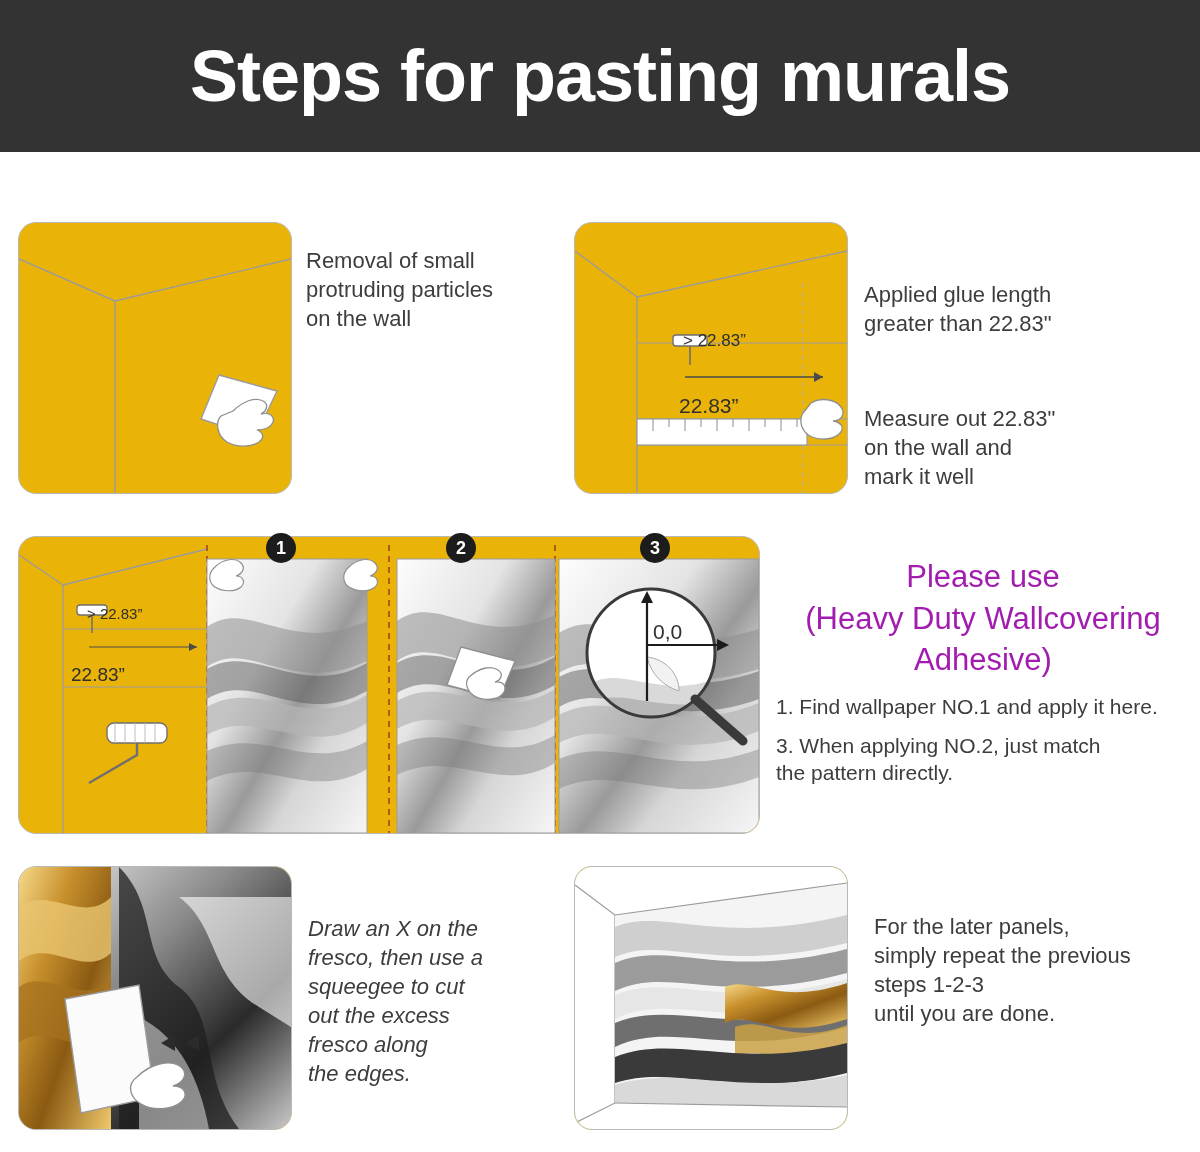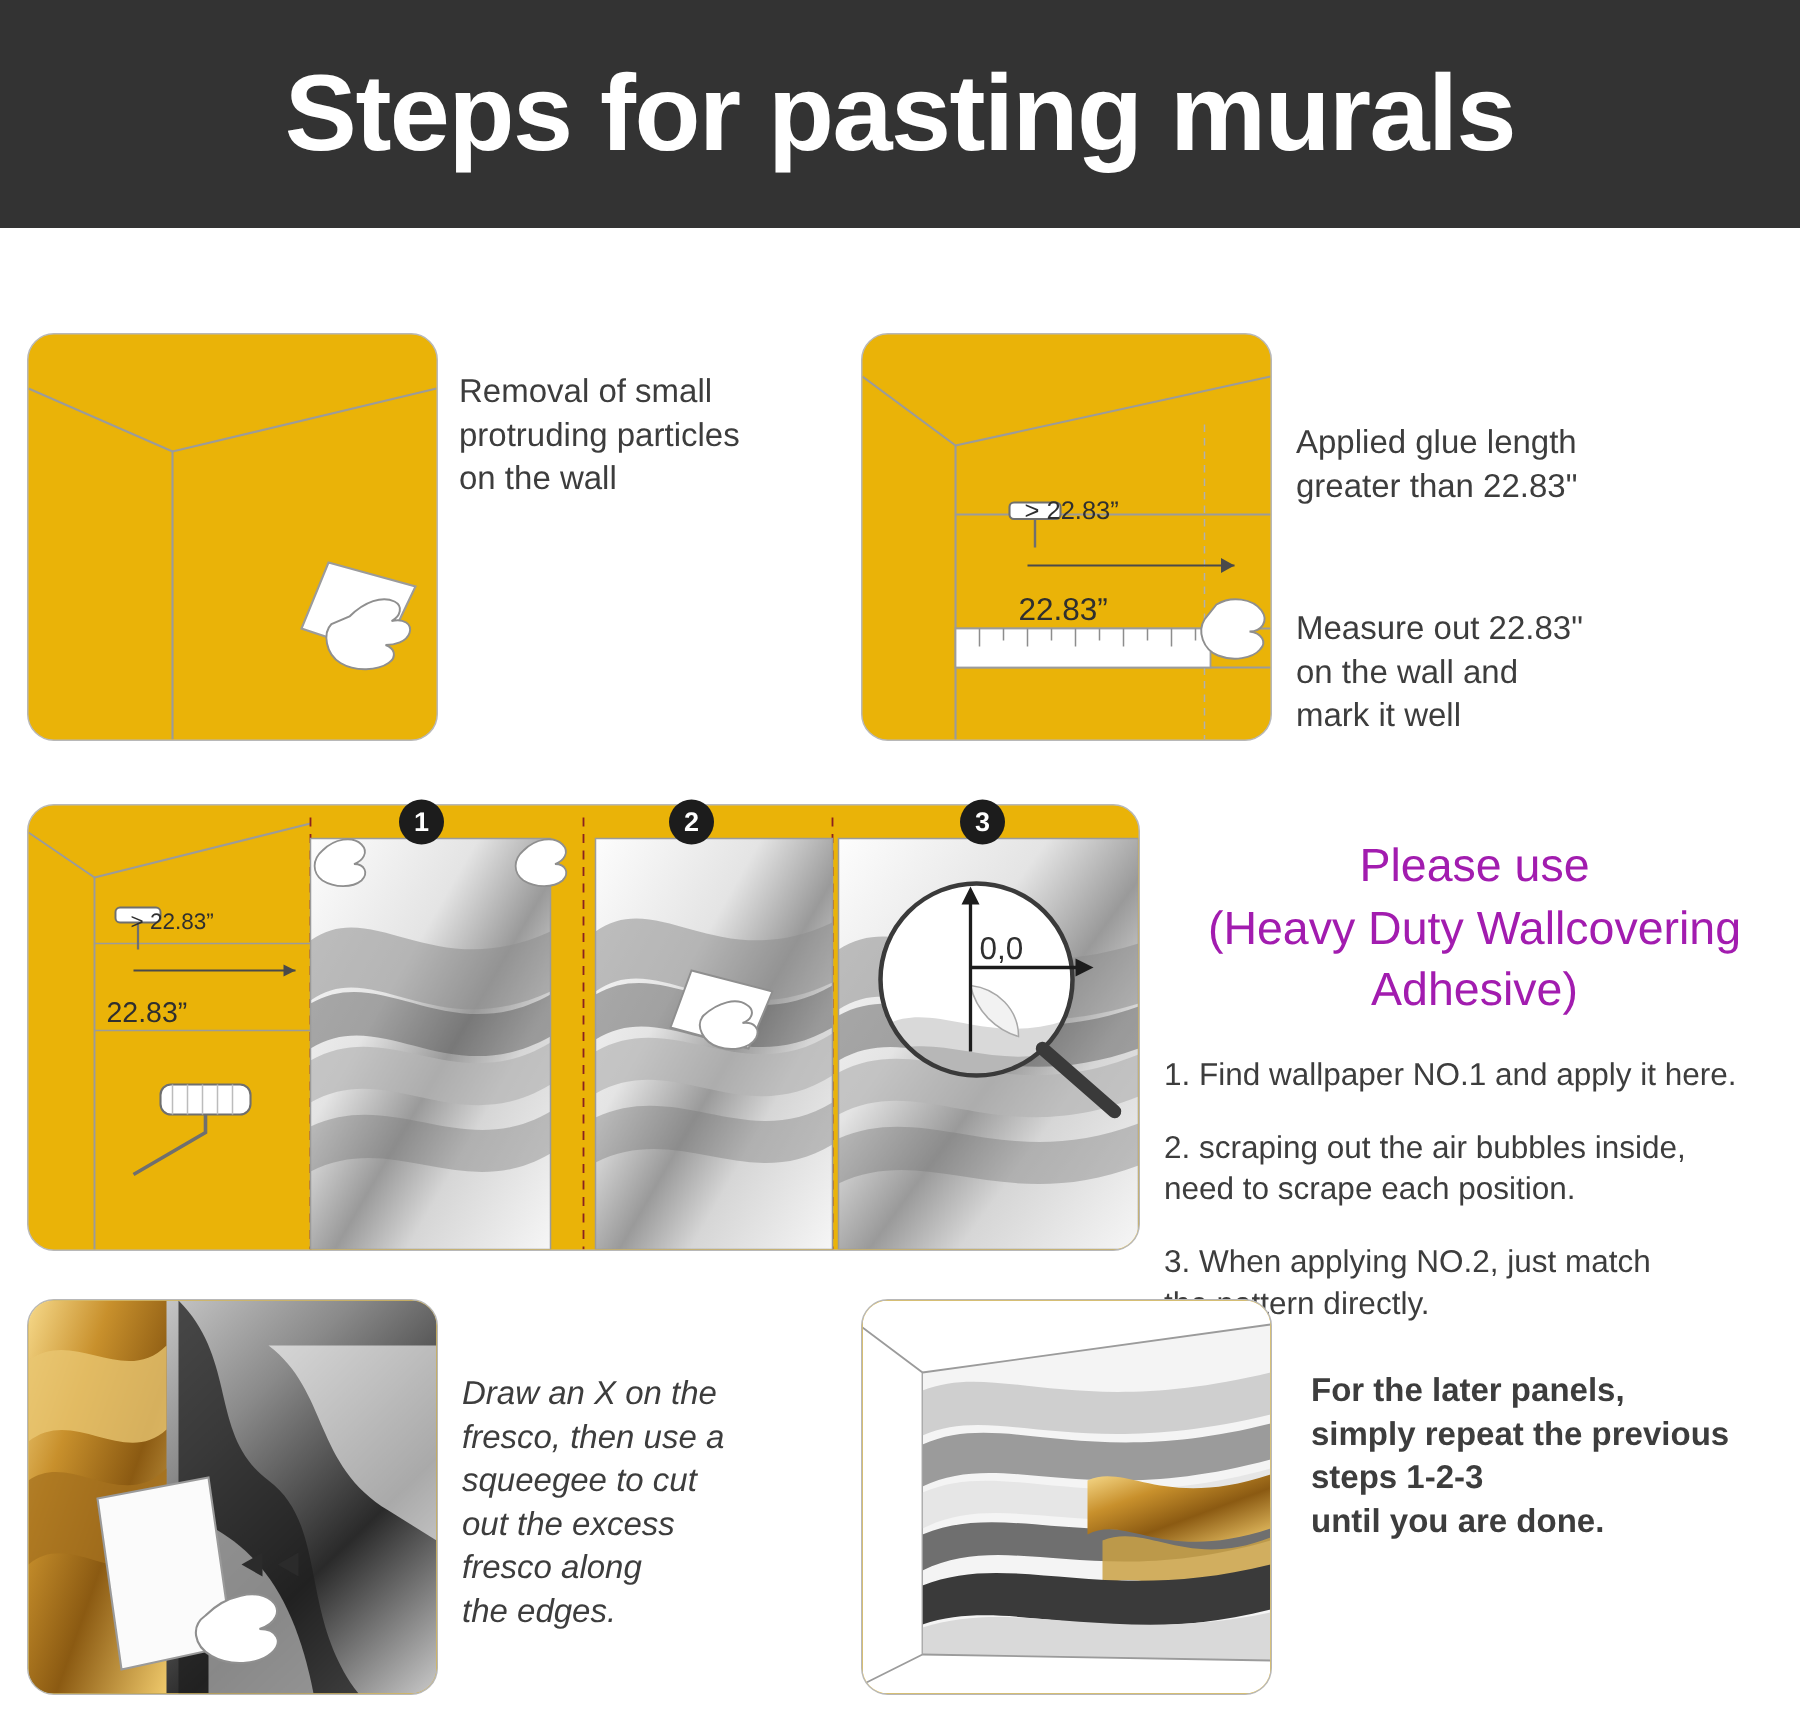--- a/index.html
+++ b/index.html
@@ -64,40 +64,40 @@
 
   
   #panel-trim { left: 18px; top: 866px; width: 272px; height: 262px; }
   #panel-repeat { left: 574px; top: 866px; width: 272px; height: 262px; }
 
   
   #cap-wall-prep  { left: 306px; top: 246px;  width: 250px; }
   #cap-glue       { left: 864px; top: 280px;  width: 270px; }
   #cap-measure    { left: 864px; top: 404px;  width: 300px; }
   #cap-trim       { left: 308px; top: 914px;  width: 250px; font-style: italic; }
-  #cap-repeat     { left: 874px; top: 912px;  width: 320px; font-weight: bold; }
+  #cap-repeat     { left: 874px; top: 912px;  width: 320px; }
 
   
   #apply-notes {
     position: absolute;
     left: 776px; top: 536px; width: 414px; height: 296px;
   }
   .notes-head {
     text-align: center;
     font-size: 31px;
     line-height: 1.34;
     color: #a21caf;
     margin-top: 20px;
     white-space: pre-line;
   }
   .note-item {
     font-size: 21px;
     line-height: 1.3;
     color: #3d3d3d;
-    margin-top: 22px;
+    margin-top: 12px;
     white-space: pre-line;
   }
 
   
   .step-badge {
     position: absolute;
     width: 30px; height: 30px;
     border-radius: 50%;
     background: #1c1c1c;
     color: #ffffff;
@@ -281,22 +281,20 @@
 </div>
 
 <div class="step-badge" id="badge-1">1</div>
 <div class="step-badge" id="badge-2">2</div>
 <div class="step-badge" id="badge-3">3</div>
 
 <div id="apply-notes">
   <div class="notes-head">Please use
 (Heavy Duty Wallcovering Adhesive)</div>
   <div class="note-item">1. Find wallpaper NO.1 and apply it here.</div>
-  <div class="note-item">2. scraping out the air bubbles inside,
-need to scrape each position.</div>
   <div class="note-item">3. When applying NO.2, just match
 the pattern directly.</div>
 </div>
 
 <div class="panel" id="panel-trim">
   <svg width="272" height="262" viewBox="0 0 272 262">
     <defs>
       <linearGradient id="gold" x1="0" y1="0" x2="1" y2="1">
         <stop offset="0%" stop-color="#f6d98a"></stop>
         <stop offset="30%" stop-color="#c8902c"></stop>

